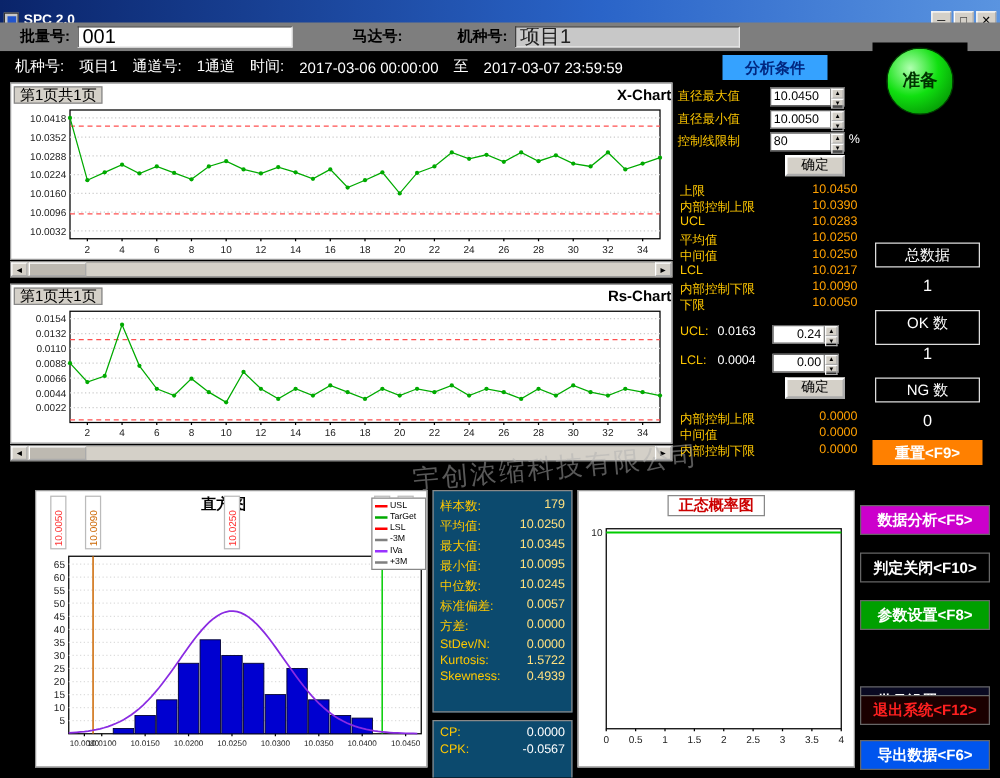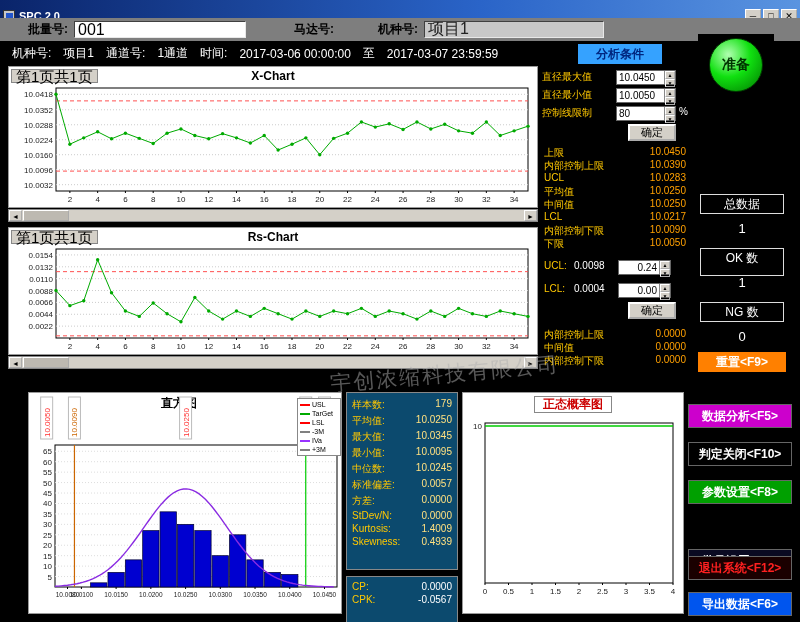--- a/index.html
+++ b/index.html
@@ -37,23 +37,23 @@
 
   
   .ready-wrap { left:698px; top:34px; width:76px; height:62px; background:#000; }
   .ready-circle { position:absolute; left:11px; top:4px; width:54px; height:54px; border-radius:50%;
     background:radial-gradient(circle at 35% 30%, #b0ffb0, #10e010 45%, #007700 100%);
     border:1px solid #003c00; color:#003300; font-size:14px; font-weight:bold;
     display:flex; align-items:center; justify-content:center; }
 
   
   .chart-panel { background:#fff; border:1px solid #9a9a9a; }
-  .page-tab { position:absolute; left:2px; top:2px; font-size:15px; color:#000;
+  .page-tab { position:absolute; left:2px; top:2px; font-size:12px; color:#000;
     background:#d4d0c8; border:1px solid #888; padding:0 4px; height:14px; line-height:13px; }
-  .chart-title { position:absolute; top:2px; left:0; width:100%; text-align:center;
+  .chart-title { position:absolute; top:2px; left:0; width:100%; text-align:right;
     font-size:12px; font-weight:bold; color:#000; }
 
   
   .scrollbar { height:13px; background:#d4d0c8; border:1px solid #888; display:flex; }
   .sb-btn { width:13px; height:11px; background:#d4d0c8; border:1px outset #fff;
     font-size:7px; line-height:11px; text-align:center; color:#000; }
   .sb-thumb { width:46px; height:11px; background:#bdb9b1; border:1px outset #fff; margin-left:1px; }
   .sb-spacer { flex:1; }
 
   
@@ -106,21 +106,21 @@
   <div class="app-icon">
       <i></i>
     </div>
   <div class="title-text">SPC 2.0</div>
   <div class="win-btn">─</div>
   <div class="win-btn">□</div>
   <div class="win-btn">✕</div>
 </div>
 
 <div class="abs fieldrow">
-  <span class="f-label" style="margin-left:28px">批量号:</span>
+  <span class="f-label" style="margin-left:16px">批量号:</span>
   <input class="f-input" style="width: 172px; margin-left: 6px;" value="001">
   <span class="f-label" style="margin-left:48px">马达号:</span>
   <span class="f-label" style="margin-left:44px">机种号:</span>
   <input class="f-input f-disabled" style="width: 180px; margin-left: 6px;" value="项目1">
 </div>
 
 <div class="abs infobar">
   <span style="margin-left:12px">机种号:</span>
   <span>项目1</span>
   <span>通道号:</span>
@@ -397,21 +397,21 @@
   <span class="ylab">内部控制下限</span>
     <span class="oval">10.0090</span>
 </div>
 <div class="prow" style="left:544px;top:237px;width:142px;justify-content:space-between">
   <span class="ylab">下限</span>
     <span class="oval">10.0050</span>
 </div>
 
 <div class="prow" style="left:544px;top:260px">
   <span class="ylab" style="width:30px">UCL:</span>
-  <span class="wval" style="width:44px">0.0098</span>
+  <span class="wval" style="width:44px">0.0163</span>
   <div class="spin">
     <div class="val" style="width:40px;text-align:right">0.24</div>
     <div class="arrows">
         <div>▲</div>
         <div>▼</div>
       </div>
   </div>
 </div>
 <div class="prow" style="left:544px;top:283px">
   <span class="ylab" style="width:30px">LCL:</span>
@@ -578,21 +578,21 @@
   <div class="stats-row">
       <span class="sl">方差:</span>
       <span class="sv">0.0000</span>
     </div>
   <div class="stats-row">
       <span class="sl">StDev/N:</span>
       <span class="sv">0.0000</span>
     </div>
   <div class="stats-row">
       <span class="sl">Kurtosis:</span>
-      <span class="sv">1.4009</span>
+      <span class="sv">1.5722</span>
     </div>
   <div class="stats-row">
       <span class="sl">Skewness:</span>
       <span class="sv">0.4939</span>
     </div>
 </div>
 <div class="abs stats-box" style="left:346px;top:576px;width:112px;height:48px;padding-top:3px">
   <div class="stats-row">
       <span class="sl">CP:</span>
       <span class="sw">0.0000</span>

